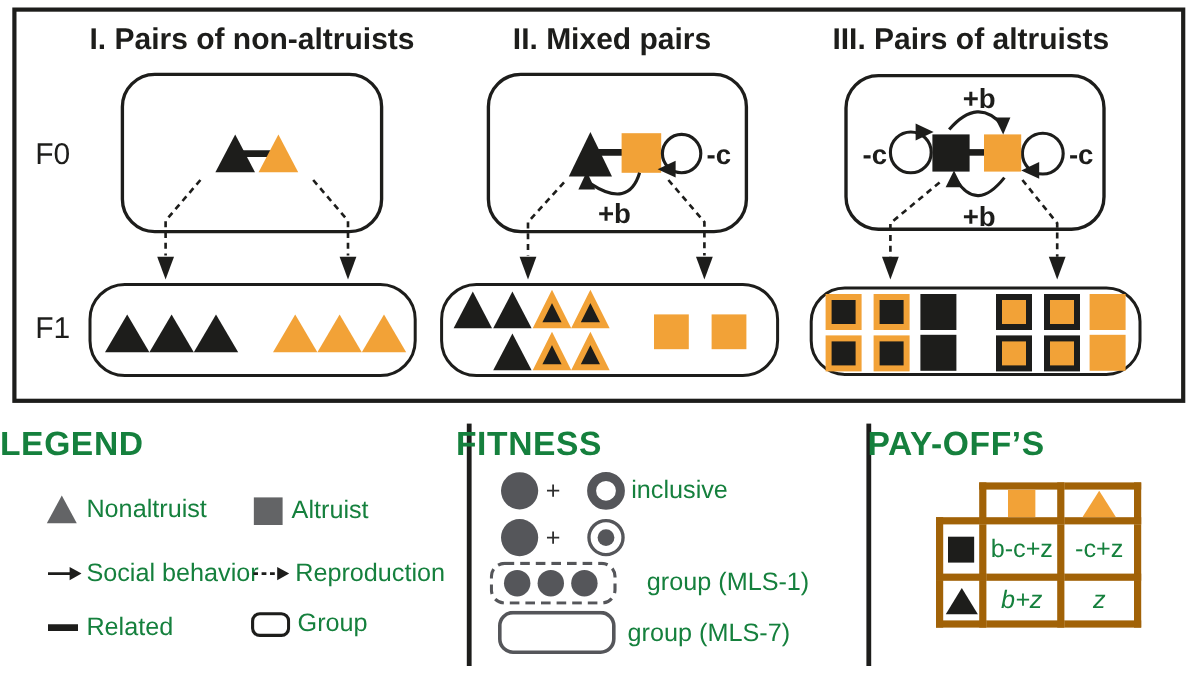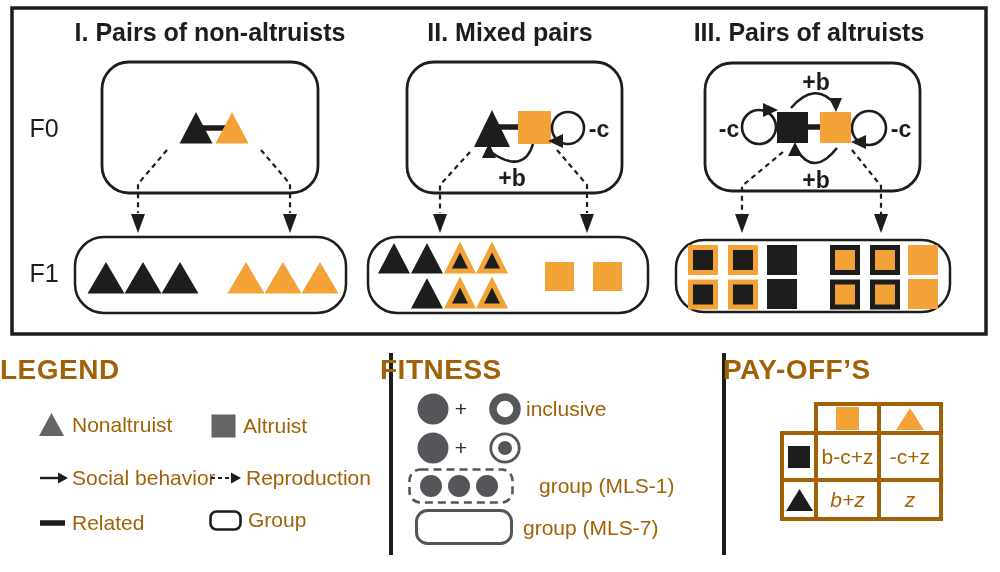--- a/index.html
+++ b/index.html
@@ -1,17 +1,17 @@
 <!DOCTYPE html>
 <html><head>
 <meta charset="utf-8">
 <style>
   html,body{margin:0;padding:0;background:#fff;}
   .page{position:relative;width:1000px;height:572px;background:#fff;
-        font-family:"Liberation Sans",sans-serif;color:#a16207;overflow:hidden;}
+        font-family:"Liberation Sans",sans-serif;color:#15803d;overflow:hidden;}
   .page svg{position:absolute;left:0;top:0;}
   svg text{font-family:"Liberation Sans",sans-serif;fill:#1D1D1B;}
   .ptitle{font-size:25px;font-weight:bold;text-anchor:middle;}
   .gen{font-size:25px;text-anchor:middle;}
   .blabel{font-size:23px;font-weight:bold;text-anchor:middle;}
   .gbox{fill:#fff;stroke:#1D1D1B;stroke-width:2.8;}
   .gbox2{fill:#fff;stroke:#1D1D1B;stroke-width:2.5;}
   .dash{fill:none;stroke:#1D1D1B;stroke-width:2.2;stroke-dasharray:5 4;}
   .arc,.loop{fill:none;stroke:#1D1D1B;stroke-width:2.6;}
   .thick{stroke:#1D1D1B;stroke-width:5.5;}
@@ -24,21 +24,21 @@
   .vdiv{position:absolute;width:4px;background:#1D1D1B;}
   .litem,.fitem{position:absolute;display:flex;align-items:center;font-size:21px;white-space:nowrap;}
   .litem svg,.fitem svg{position:static;flex:none;}
   .litem .sym{margin-right:7px;}
   .flabel{margin-left:3px;}
   .lgray{fill:#636466;}
   .fgray{fill:#55565A;}
   .fstroke{fill:none;stroke:#55565A;}
   .fplus{font-size:21px;text-anchor:middle;fill:#2e2e2e;}
   .payoff{position:absolute;left:780px;top:402px;border-collapse:collapse;}
-  .payoff td{border:4px solid #a16207;text-align:center;vertical-align:middle;
+  .payoff td{border:6px solid #a16207;text-align:center;vertical-align:middle;
              font-size:21px;padding:0;background:#fff;}
   .payoff td.corner{border:none;}
   .payoff td svg{position:static;display:block;margin:0 auto;}
   .c1{width:30px;} .c2{width:59px;} .c3{width:58px;}
   .r1{height:29px;} .r2{height:47px;} .r3{height:39px;font-style:italic;}
 </style>
 </head>
 <body>
 
 <div class="page">

